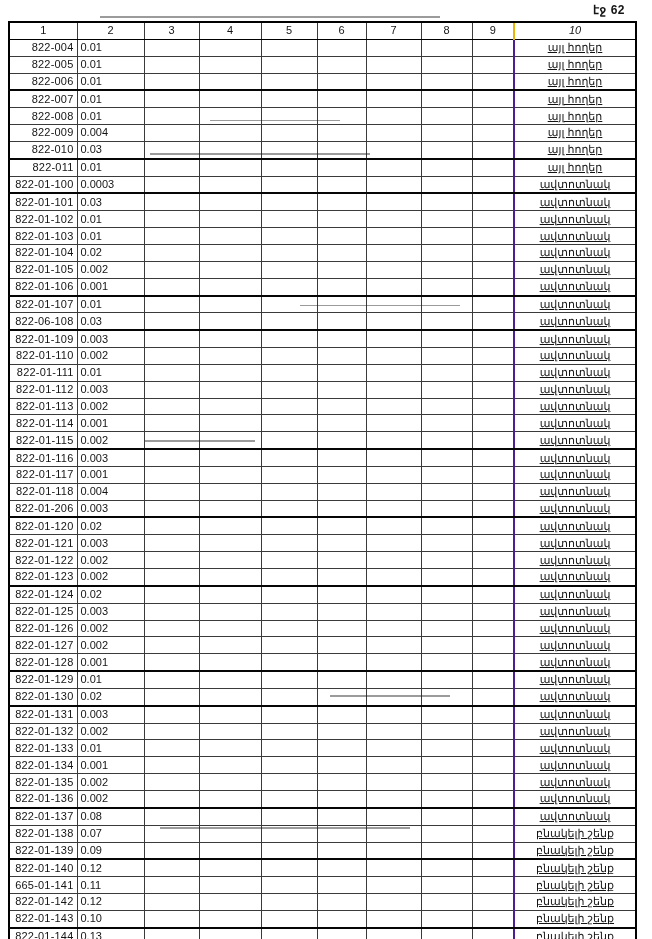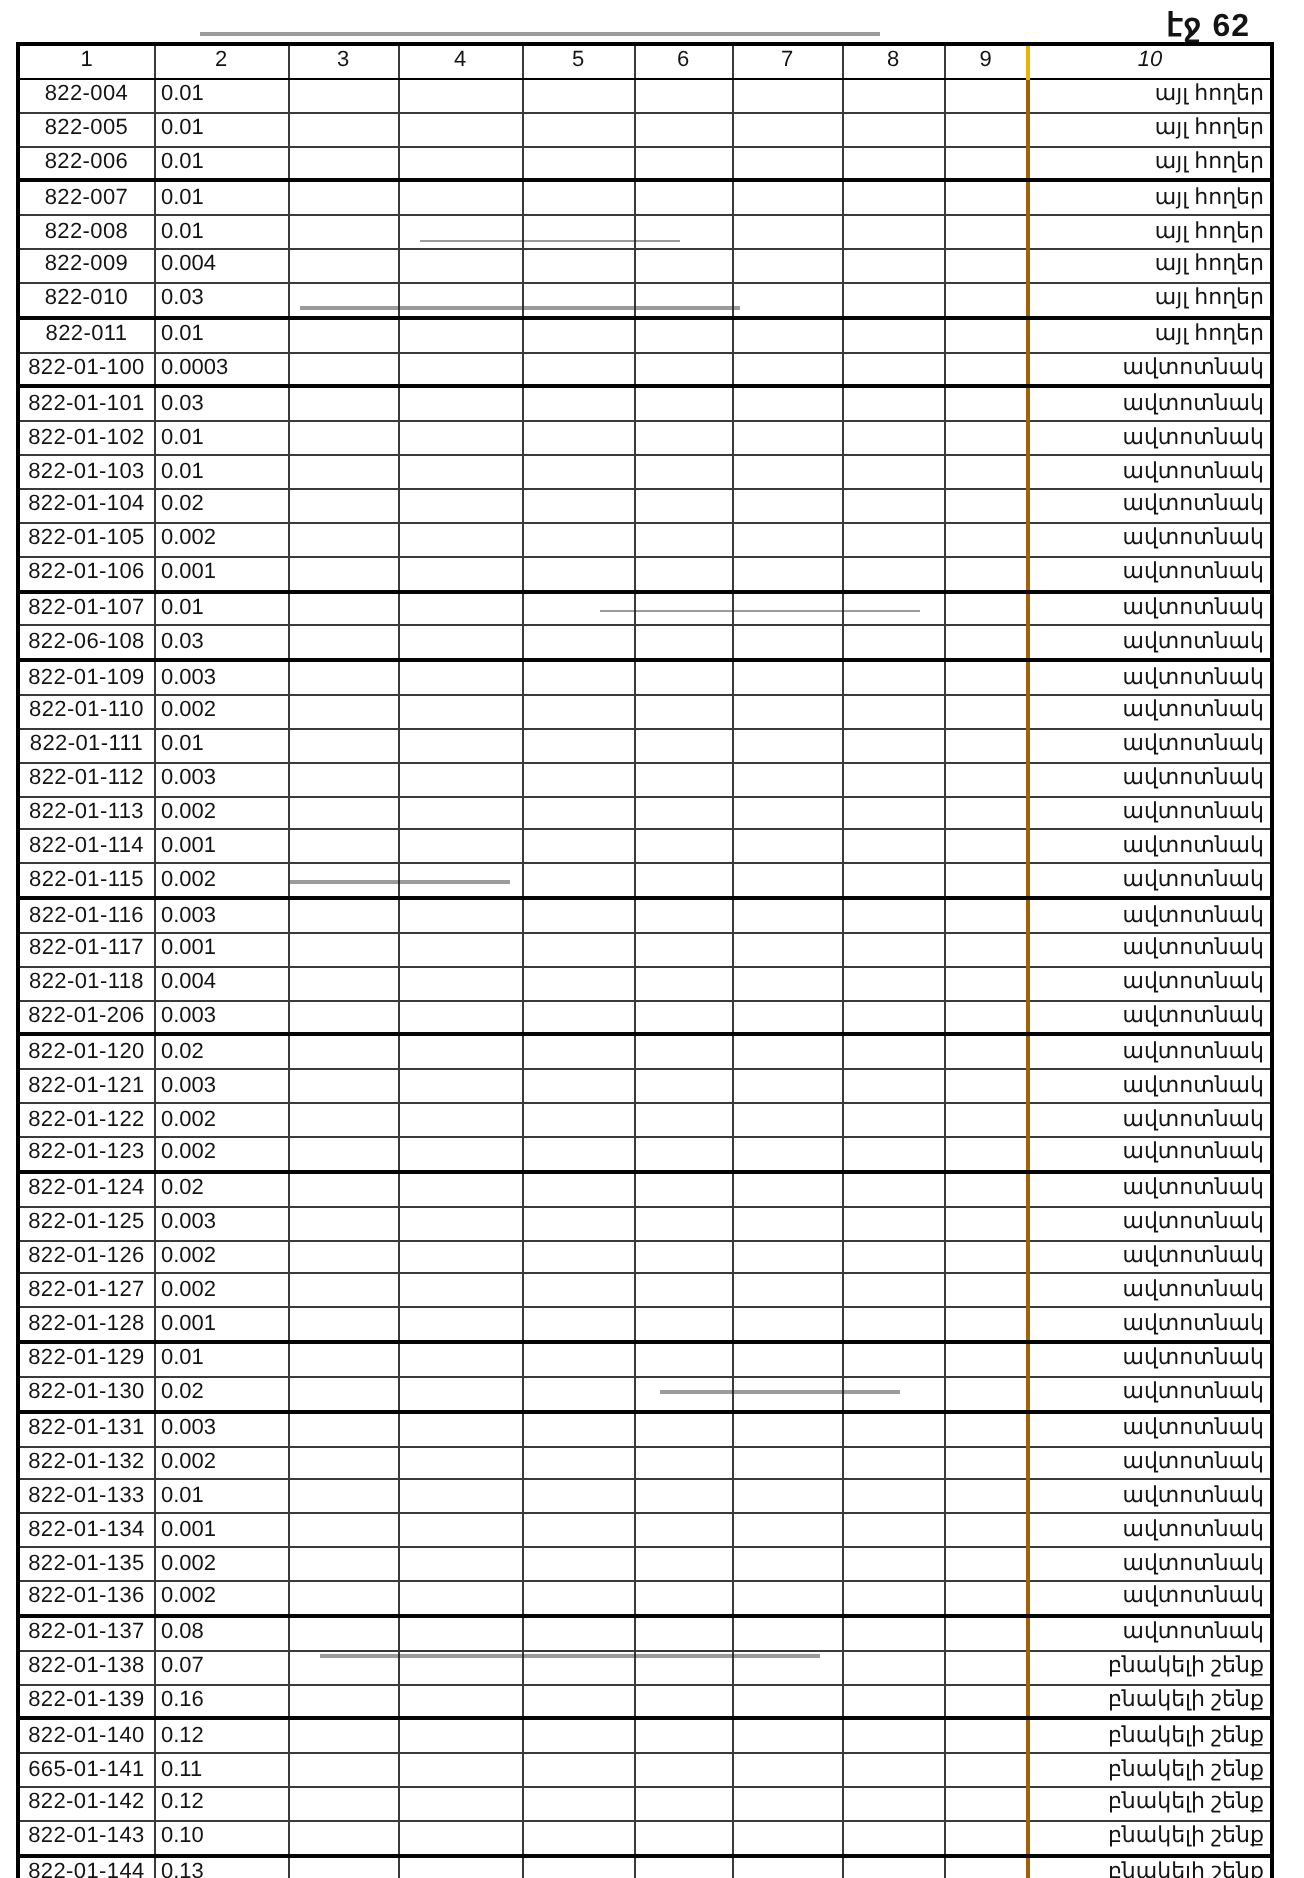--- a/index.html
+++ b/index.html
@@ -7,21 +7,21 @@
     width: 652px; height: 939px;
     background: #ffffff;
     font-family: "Liberation Sans", sans-serif;
     color: #141414;
     position: relative;
     overflow: hidden;
   }
   .page-label {
     position: absolute;
     top: 3px; right: 27px;
-    font-size: 16px;
+    font-size: 12px;
     font-weight: bold;
     letter-spacing: 0.5px;
   }
   table.scan-table {
     position: absolute;
     top: 21px; left: 8px;
     border-collapse: collapse;
     table-layout: fixed;
     border: 2px solid #000;
   }
@@ -34,23 +34,23 @@
     overflow: hidden;
     line-height: 15px;
   }
   .scan-table thead th {
     font-weight: normal;
     text-align: center;
     border-top: 2px solid #000;
     border-bottom: 1.5px solid #000;
   }
   .scan-table th.col10h { border-left: 2px solid #eab308; font-style: italic; }
-  td.code  { text-align: center;  letter-spacing: 0.2px; }
+  td.code  { text-align: right;  letter-spacing: 0.2px; }
   td.value { text-align: left; }
-  td.desc  { text-align: right; border-left: 2px solid #a16207; }
+  td.desc  { text-align: center; border-left: 2px solid #4c1d95; text-decoration: underline; }
   tbody tr.heavy td { border-bottom: 2.5px solid #050505; }
   .smudge {
     position: absolute;
     background: #222;
     pointer-events: none;
   }
   .faint { opacity: 0.45; }
 </style>
 </head>
 <body>
@@ -644,21 +644,21 @@
         <td></td>
         <td></td>
         <td></td>
         <td></td>
         <td></td>
         <td></td>
         <td class="desc">բնակելի շենք</td>
       </tr>
       <tr class="heavy">
         <td class="code">822-01-139</td>
-        <td class="value">0.16</td>
+        <td class="value">0.09</td>
         <td></td>
         <td></td>
         <td></td>
         <td></td>
         <td></td>
         <td></td>
         <td></td>
         <td class="desc">բնակելի շենք</td>
       </tr>
       <tr>

